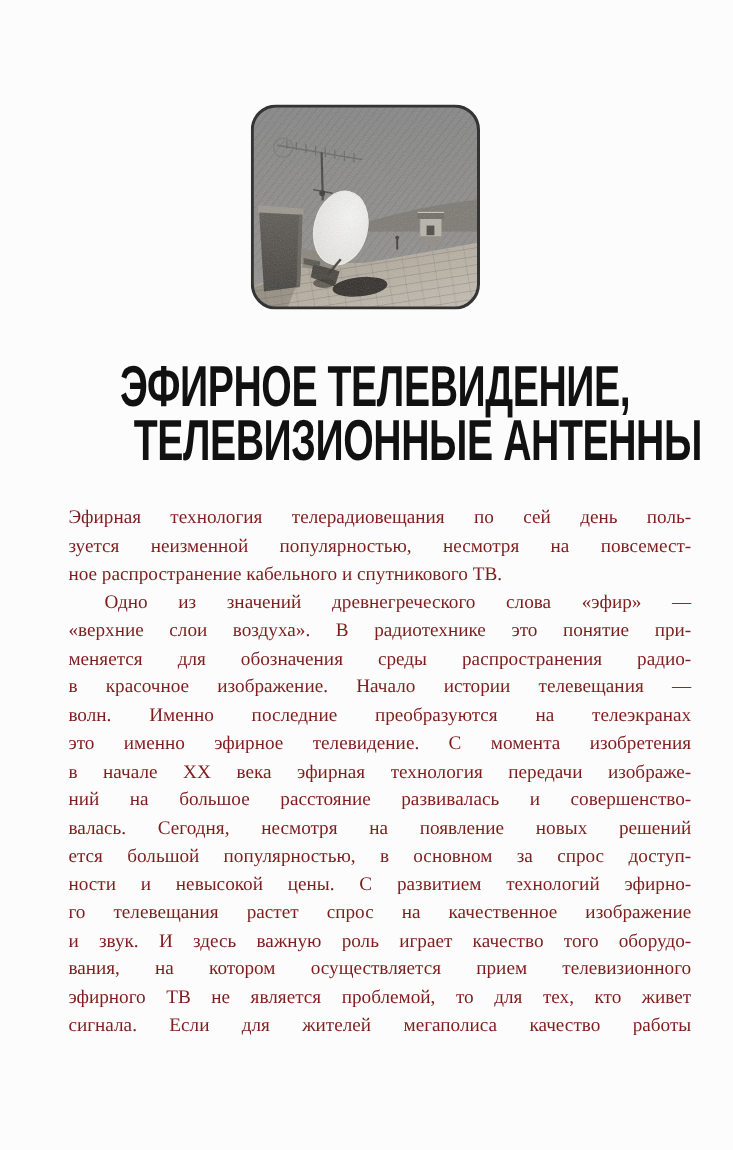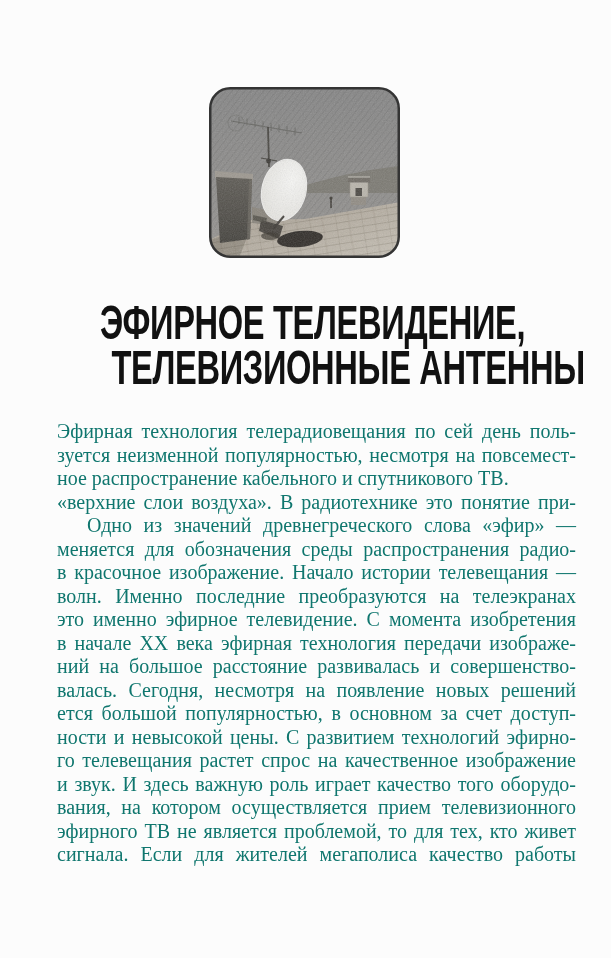--- a/index.html
+++ b/index.html
@@ -36,22 +36,22 @@
     font-family:"Liberation Sans", sans-serif;
     font-weight:bold;
     font-size:48px;
     letter-spacing:-0.5px;
     transform:scaleX(0.68);
     transform-origin:center center;
   }
   
   .bodytext{
     position:absolute;left:57px;top:420px;width:519px;
-    color:#0f766e;
-    font-size:20px;
+    color:#7f1d1d;
+    font-size:16px;
   }
   .text-line{
     height:23.5px;line-height:23.5px;
     white-space:normal;
     text-align:left;
   }
   .text-line.justified{
     text-align:justify;
     text-align-last:justify;
   }
@@ -166,30 +166,30 @@
 
   <div class="heading">
       <div class="heading-line"><span class="heading-text">ЭФИРНОЕ ТЕЛЕВИДЕНИЕ,</span></div>
       <div class="heading-line"><span class="heading-text">ТЕЛЕВИЗИОННЫЕ АНТЕННЫ</span></div>
     </div>
 
   <div class="bodytext">
       <div class="text-line justified">Эфирная технология телерадиовещания по сей день поль-</div>
       <div class="text-line justified">зуется неизменной популярностью, несмотря на повсемест-</div>
       <div class="text-line">ное распространение кабельного и спутникового ТВ.</div>
+      <div class="text-line justified indent">Одно из значений древнегреческого слова «эфир» —</div>
       <div class="text-line justified">«верхние слои воздуха». В радиотехнике это понятие при-</div>
-      <div class="text-line justified indent">Одно из значений древнегреческого слова «эфир» —</div>
       <div class="text-line justified">меняется для обозначения среды распространения радио-</div>
       <div class="text-line justified">в красочное изображение. Начало истории телевещания —</div>
       <div class="text-line justified">волн. Именно последние преобразуются на телеэкранах</div>
       <div class="text-line justified">это именно эфирное телевидение. С момента изобретения</div>
       <div class="text-line justified">в начале XX века эфирная технология передачи изображе-</div>
       <div class="text-line justified">ний на большое расстояние развивалась и совершенство-</div>
       <div class="text-line justified">валась. Сегодня, несмотря на появление новых решений</div>
-      <div class="text-line justified">ется большой популярностью, в основном за счет доступ-</div>
+      <div class="text-line justified">ется большой популярностью, в основном за спрос доступ-</div>
       <div class="text-line justified">ности и невысокой цены. С развитием технологий эфирно-</div>
       <div class="text-line justified">го телевещания растет спрос на качественное изображение</div>
       <div class="text-line justified">и звук. И здесь важную роль играет качество того оборудо-</div>
       <div class="text-line justified">вания, на котором осуществляется прием телевизионного</div>
       <div class="text-line justified">эфирного ТВ не является проблемой, то для тех, кто живет</div>
       <div class="text-line justified">сигнала. Если для жителей мегаполиса качество работы</div>
     </div>
 
 </div>
 

